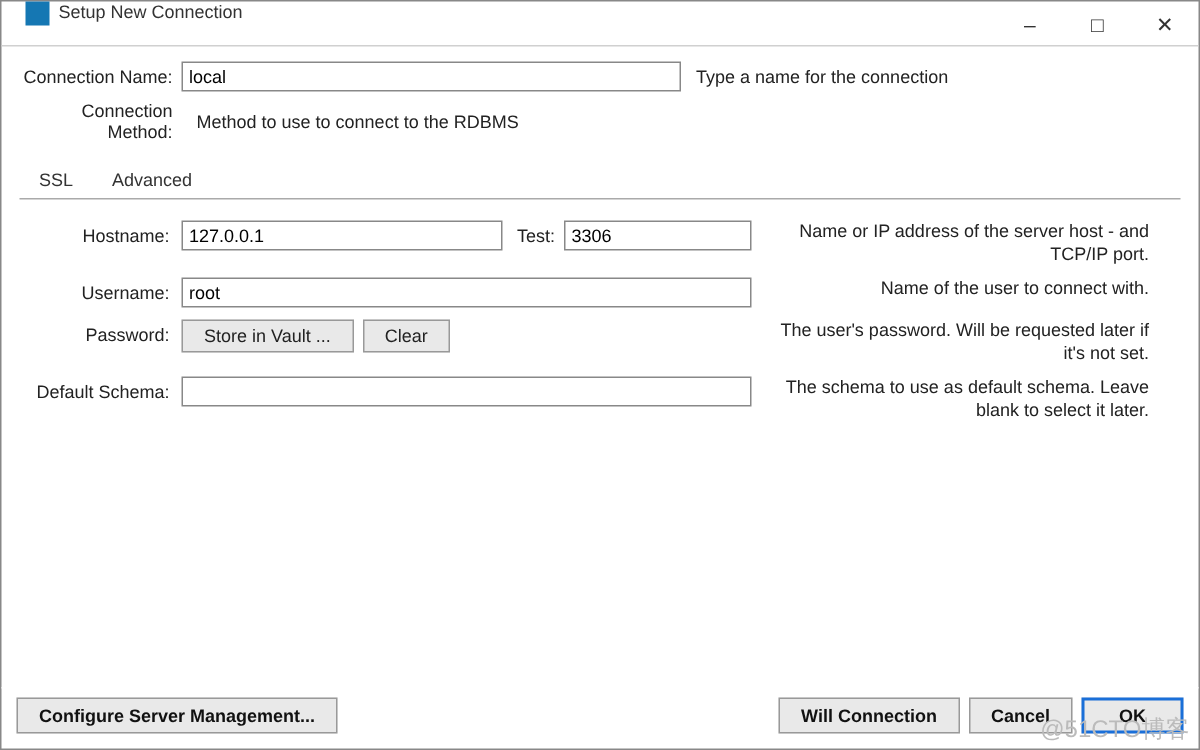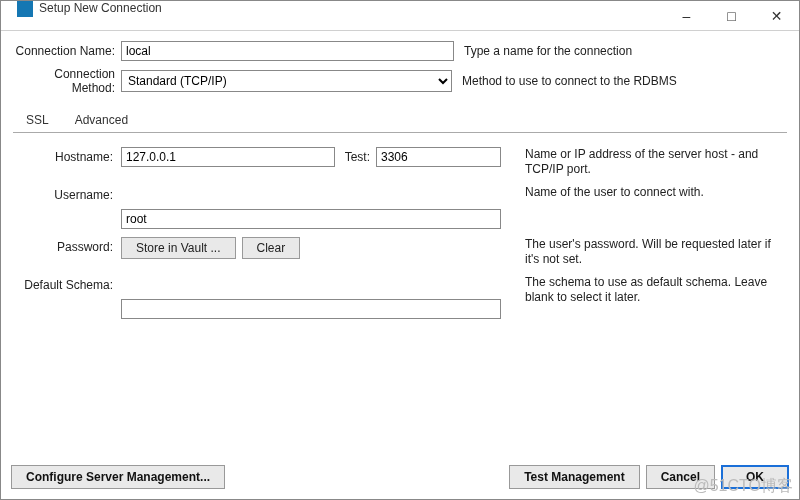--- a/index.html
+++ b/index.html
@@ -15,27 +15,27 @@
   .toprow .lbl { width: 108px; text-align: right; padding-right: 6px; color: #222; }
   .toprow input[type=text] { flex: 1; max-width: 448px; height: 20px; border: 1px solid #888; padding: 0 4px; background: #fff; }
   .toprow select { flex: 1; max-width: 448px; height: 22px; border: 1px solid #888; background: #fff; padding: 0 2px; }
   .toprow .help { margin-left: 10px; color: #222; flex: 1; }
   .tabstrip { display: flex; border-bottom: 1px solid #aaa; margin-top: 6px; }
   .tab { padding: 4px 12px 5px 12px; border: 1px solid transparent; position: relative; top: 1px; color: #333; }
   .tab.active { border: 1px solid #aaa; border-bottom: 1px solid #fff; background: #fff; }
   .tabbody { border: 0; padding: 14px 4px 4px 4px; flex: 1; }
   .prow { display: flex; align-items: flex-start; margin-bottom: 8px; }
   .prow .plbl { width: 104px; text-align: right; padding-right: 8px; color: #222; padding-top: 3px; }
-  .prow .phelp { width: 255px; margin-left: 24px; color: #222; line-height: 1.25; }
+  .prow .phelp { width: 255px; margin-left: 10px; color: #222; line-height: 1.25; text-align: right; }
   .prow .pctrl { display: flex; align-items: center; flex: 1; max-width: 380px; }
   .pctrl input[type=text] { height: 20px; border: 1px solid #888; padding: 0 4px; background: #fff; }
   .pctrl input.host { flex: 1; }
   .pctrl .portlbl { margin: 0 6px 0 10px; color: #222; }
   .pctrl input.port { width: 125px; }
-  .pctrl input.full { flex: 1; width: 100%; margin-top: 24px; }
+  .pctrl input.full { flex: 1; width: 100%; }
   .pctrl .focused { border: 1px solid #1a6fd8; outline: none; }
   .pbtn { height: 22px; border: 1px solid #999; background: #e9e9e9; padding: 0 14px; margin-right: 6px; color: #222; }
   .footer { display: flex; align-items: center; padding: 6px 10px 10px 10px; border-top: 1px solid #fff; }
   .footer .spacer { flex: 1; }
   .fbtn { height: 24px; border: 1px solid #999; background: #e9e9e9; padding: 0 14px; margin-left: 6px; min-width: 68px; color: #111; font-weight: bold; }
   .fbtn.default { border: 1px solid #1a6fd8; box-shadow: 0 0 0 1px #1a6fd8 inset; }
   .watermark { position: absolute; right: 6px; bottom: 2px; color: #bbb; font-size: 16px; pointer-events: none; }
 </style>
 </head>
 <body>
@@ -55,23 +55,20 @@
   <div class="content">
 
     <div class="toprow">
       <div class="lbl">Connection Name:</div>
       <input type="text" value="local" style="">
       <div class="help">Type a name for the connection</div>
     </div>
 
     <div class="toprow">
       <div class="lbl">Connection Method:</div>
-      <select>
-        <option>Standard (TCP/IP)</option>
-      </select>
       <div class="help">Method to use to connect to the RDBMS</div>
     </div>
 
     <div class="tabstrip">
       <div class="tab">SSL</div>
       <div class="tab">Advanced</div>
     </div>
 
     <div class="tabbody">
 
@@ -109,19 +106,19 @@
         </div>
         <div class="phelp">The schema to use as default schema. Leave blank to select it later.</div>
       </div>
 
     </div>
   </div>
 
   <div class="footer">
     <button class="fbtn" style="margin-left:0">Configure Server Management...</button>
     <div class="spacer"></div>
-    <button class="fbtn">Test Management</button>
+    <button class="fbtn">Will Connection</button>
     <button class="fbtn">Cancel</button>
     <button class="fbtn default">OK</button>
   </div>
 
   <div class="watermark">@51CTO博客</div>
 </div>
 
 </body></html>

